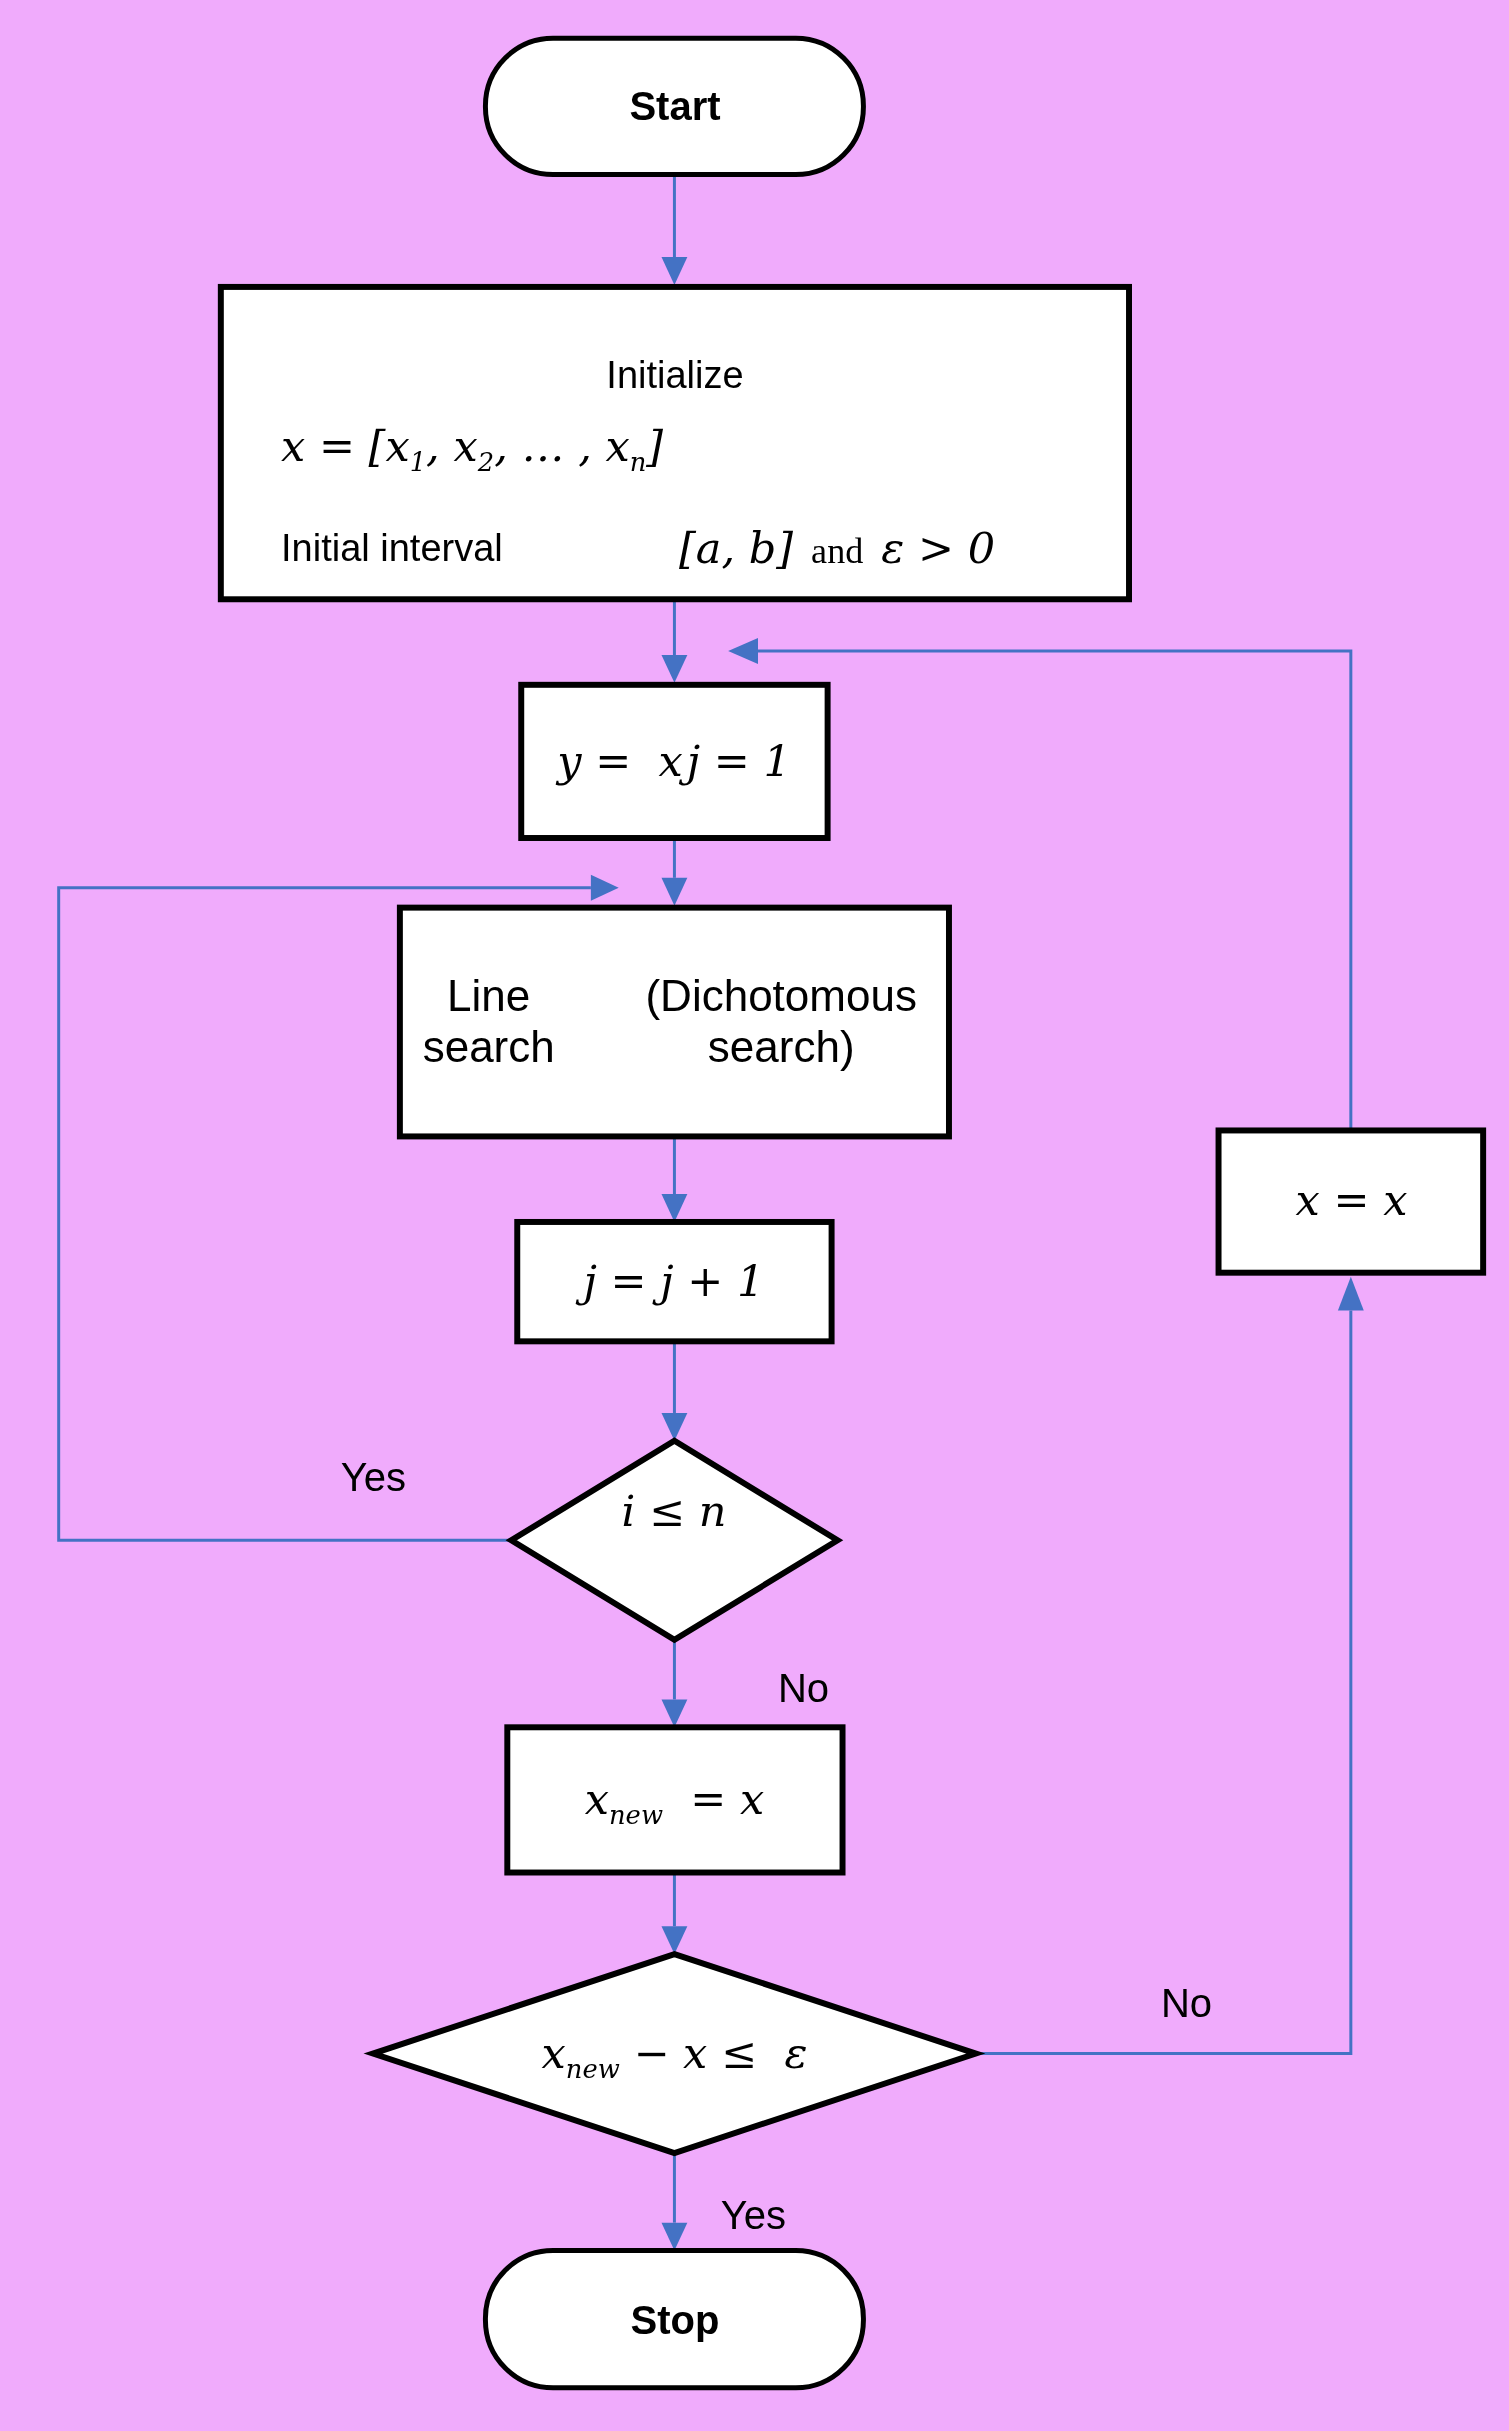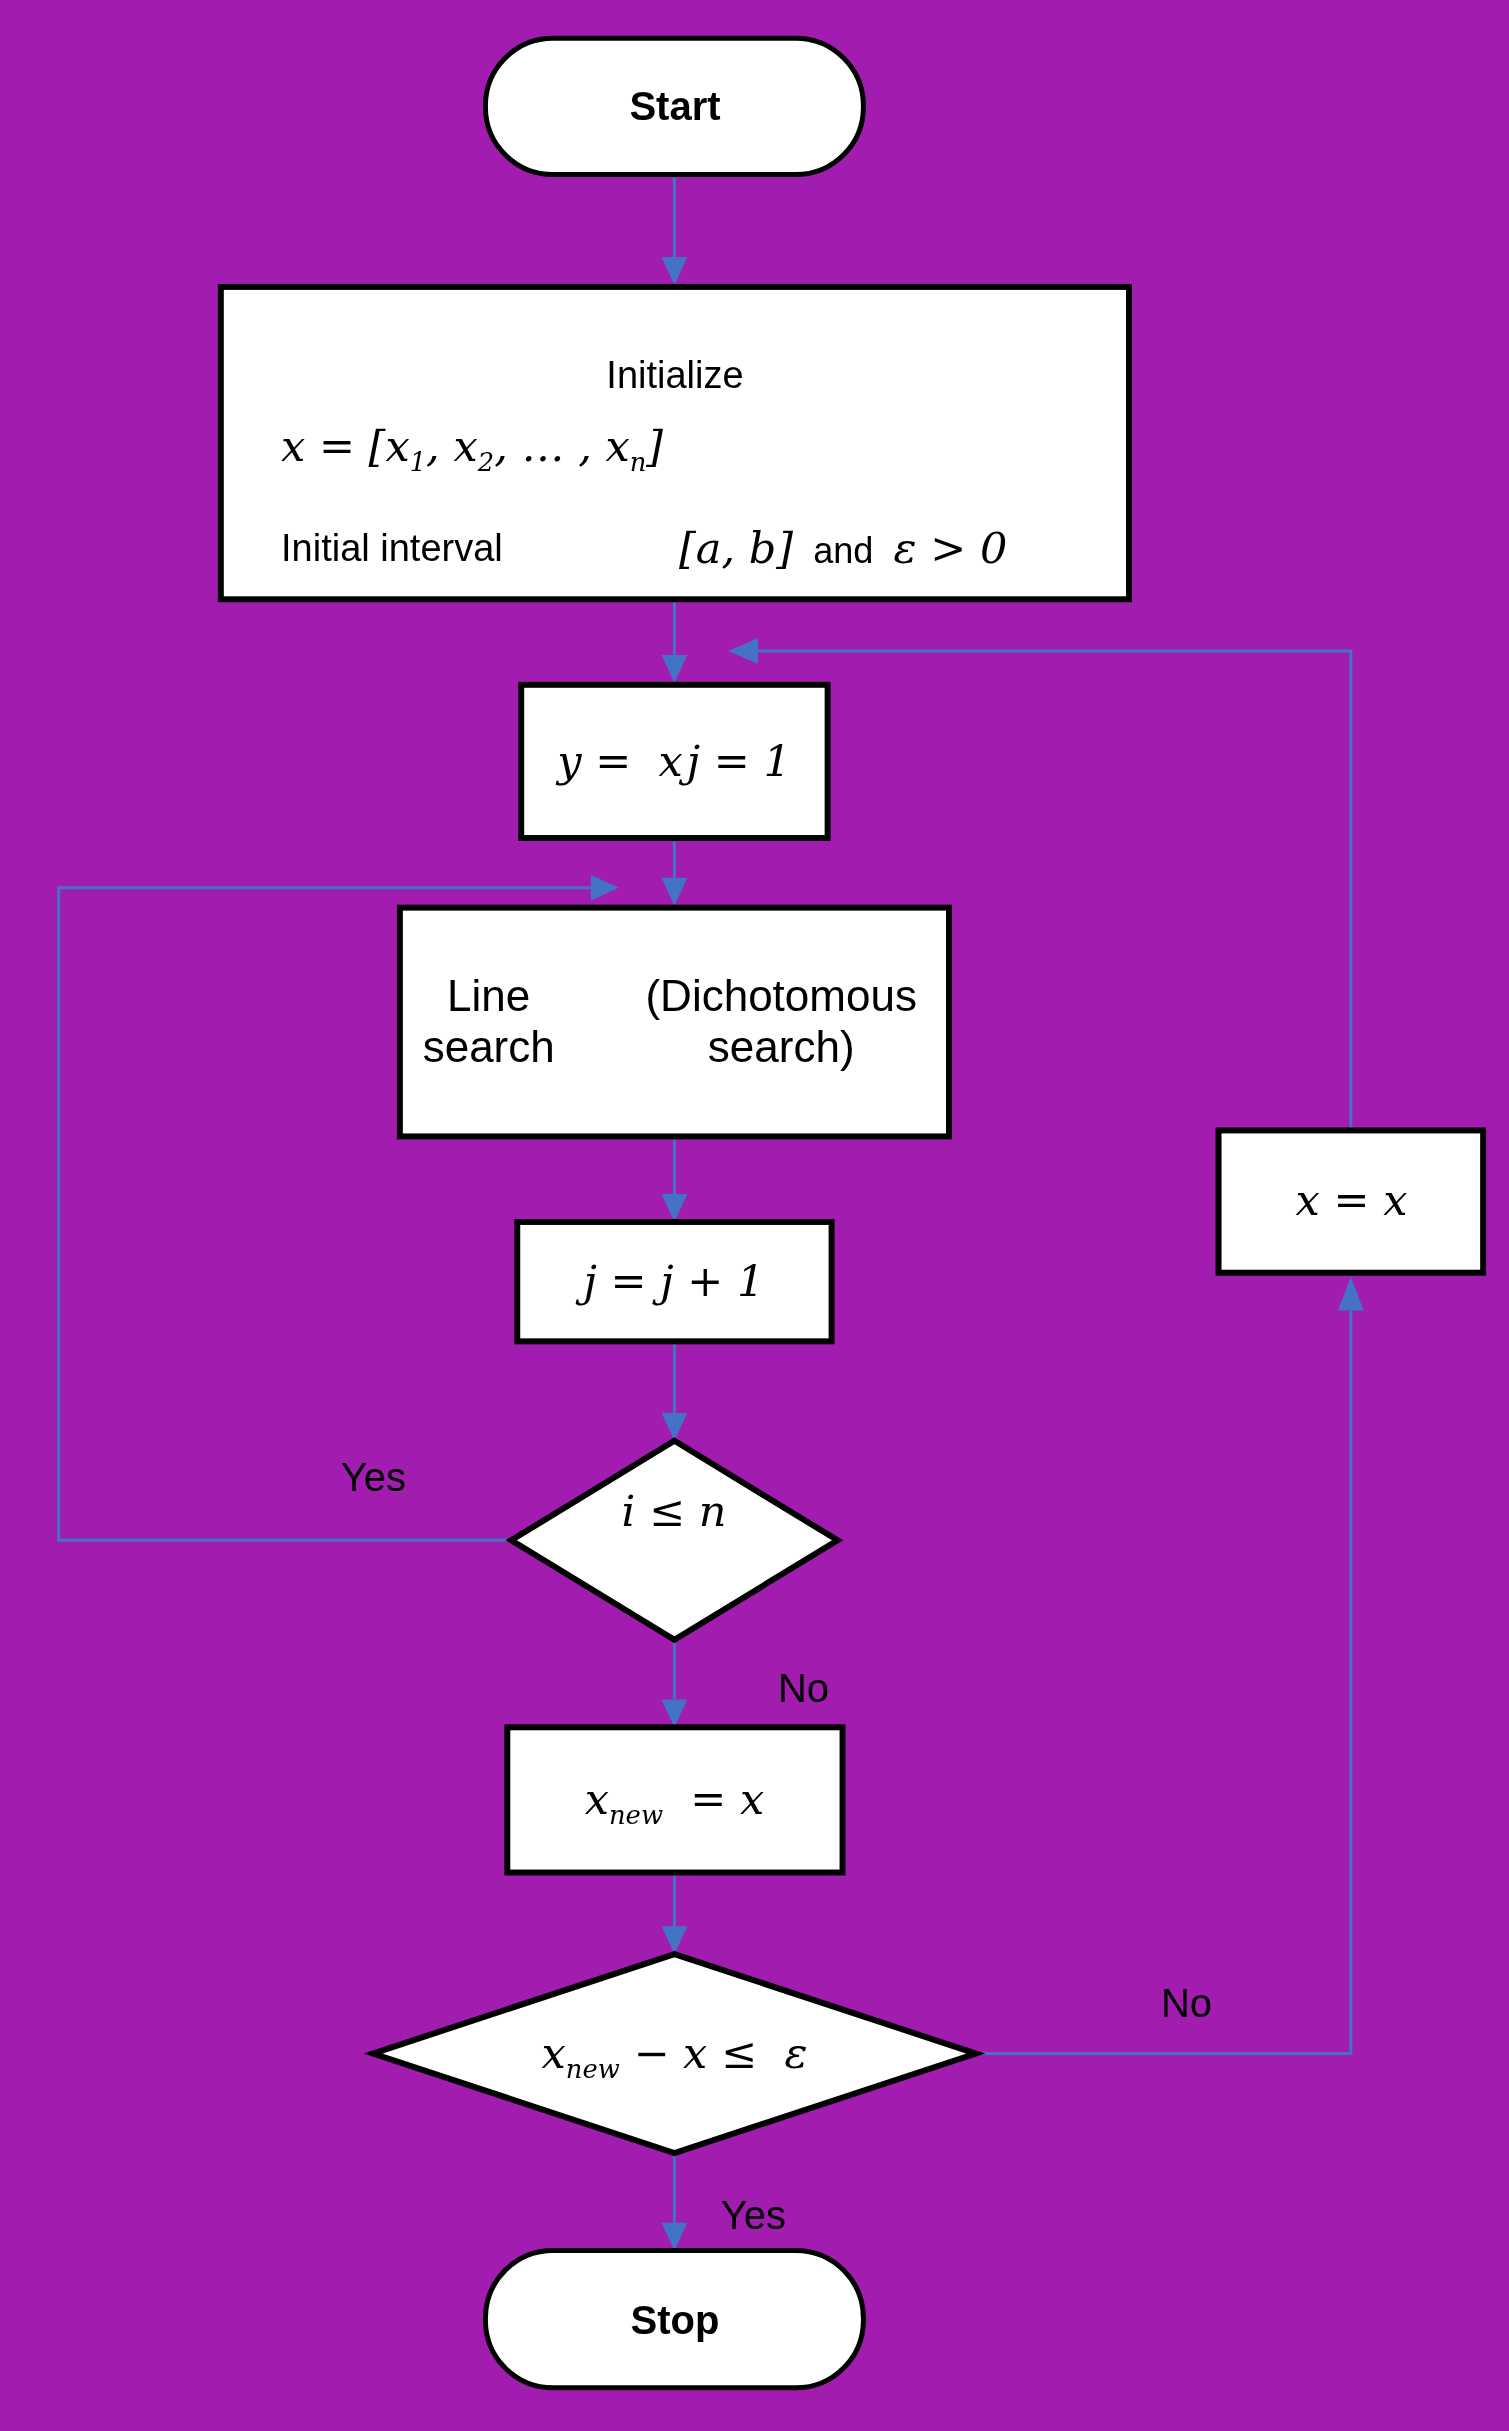--- a/index.html
+++ b/index.html
@@ -4,21 +4,21 @@
 <style>
   html, body {
     margin: 0;
     padding: 0;
     background: #ffffff;
   }
   #canvas {
     position: relative;
     width: 1509px;
     height: 2432px;
-    background: #a21caf;
+    background: #f0abfc;
     font-family: "Liberation Sans", sans-serif;
     color: #000000;
     overflow: hidden;
   }
   #wires {
     position: absolute;
     left: 0;
     top: 0;
     width: 1509px;
     height: 2432px;
@@ -75,21 +75,21 @@
     font-style: italic;
     font-size: 43px;
     white-space: pre;
   }
   .math sub {
     font-size: 0.6em;
     line-height: 0;
   }
   .math .up {
     font-style: normal;
-    font-family: Liberation Sans, sans-serif;
+    font-family: Liberation Serif, serif;
     font-size: 0.84em;
   }
   .math.indent {
     padding-left: 55px;
   }
   .ls-line {
     font-size: 44px;
   }
   .edge-label {
     position: absolute;

